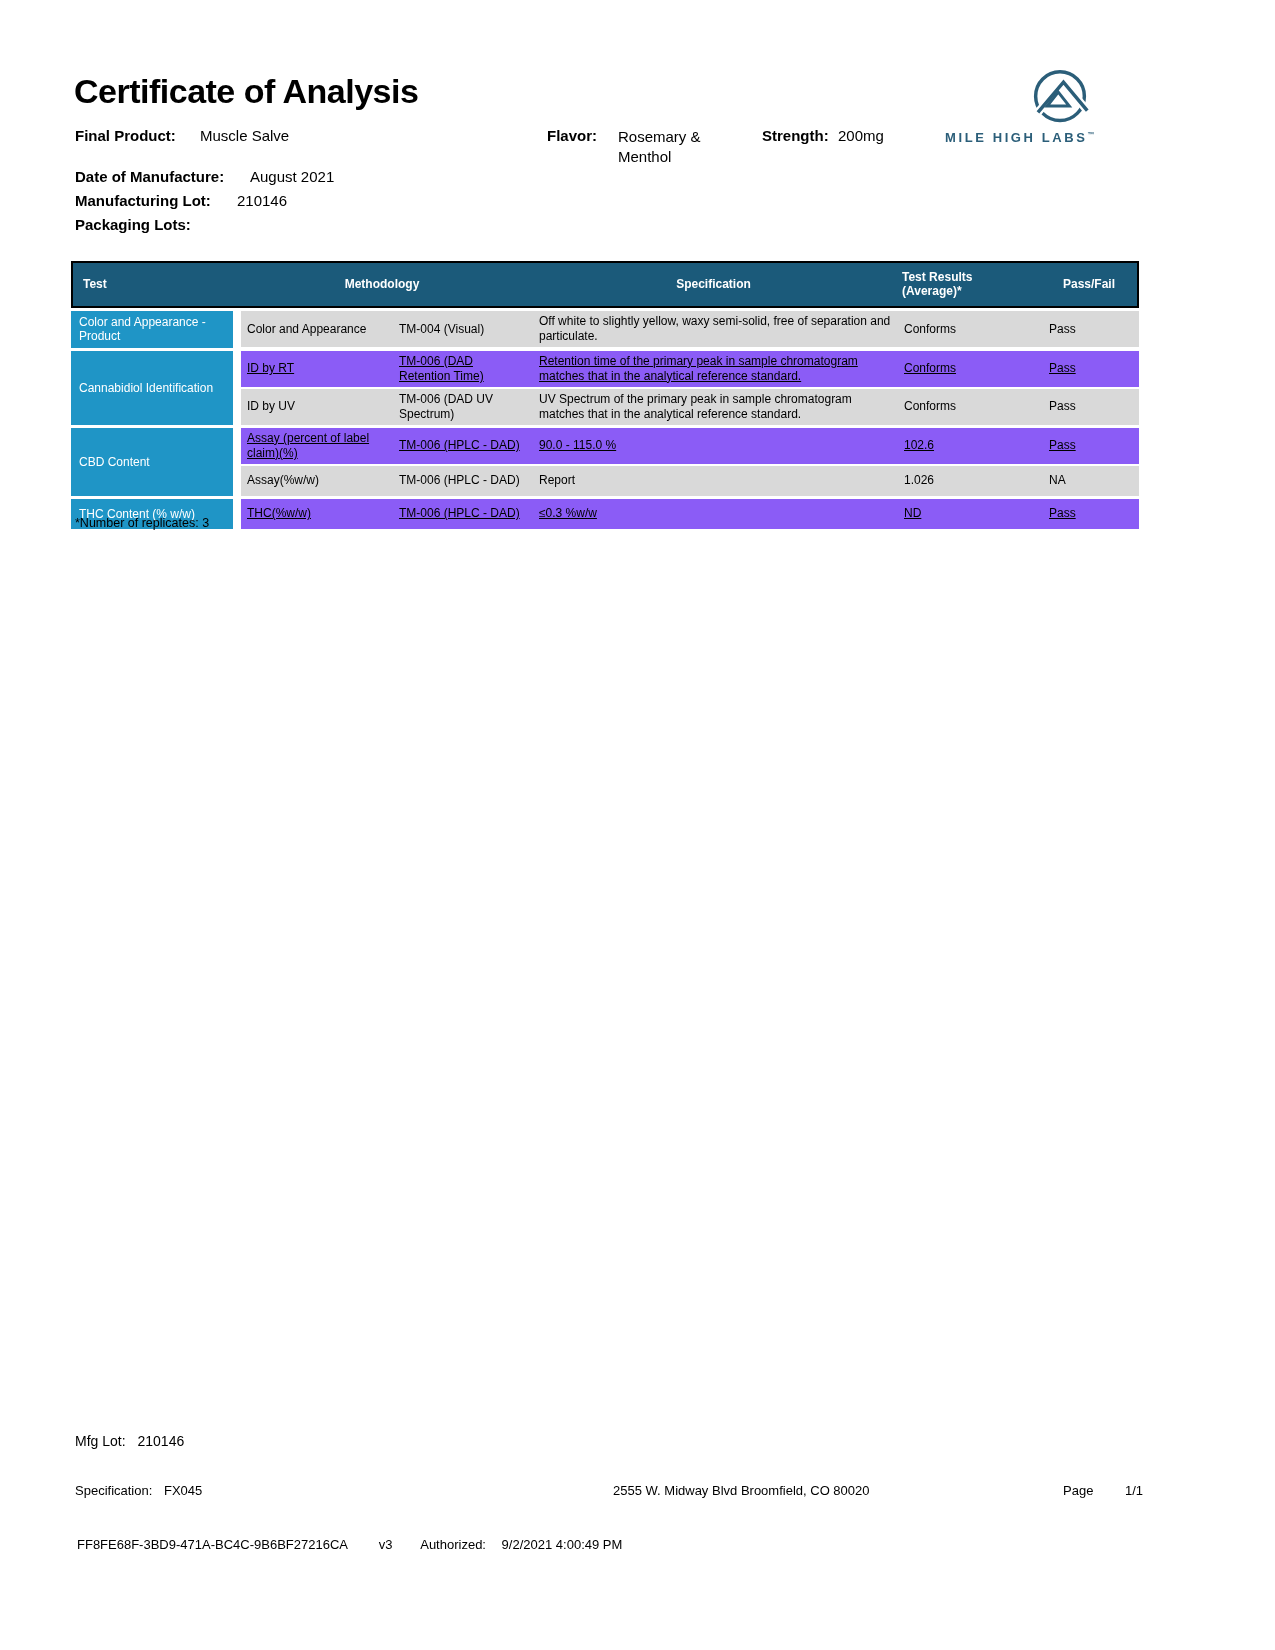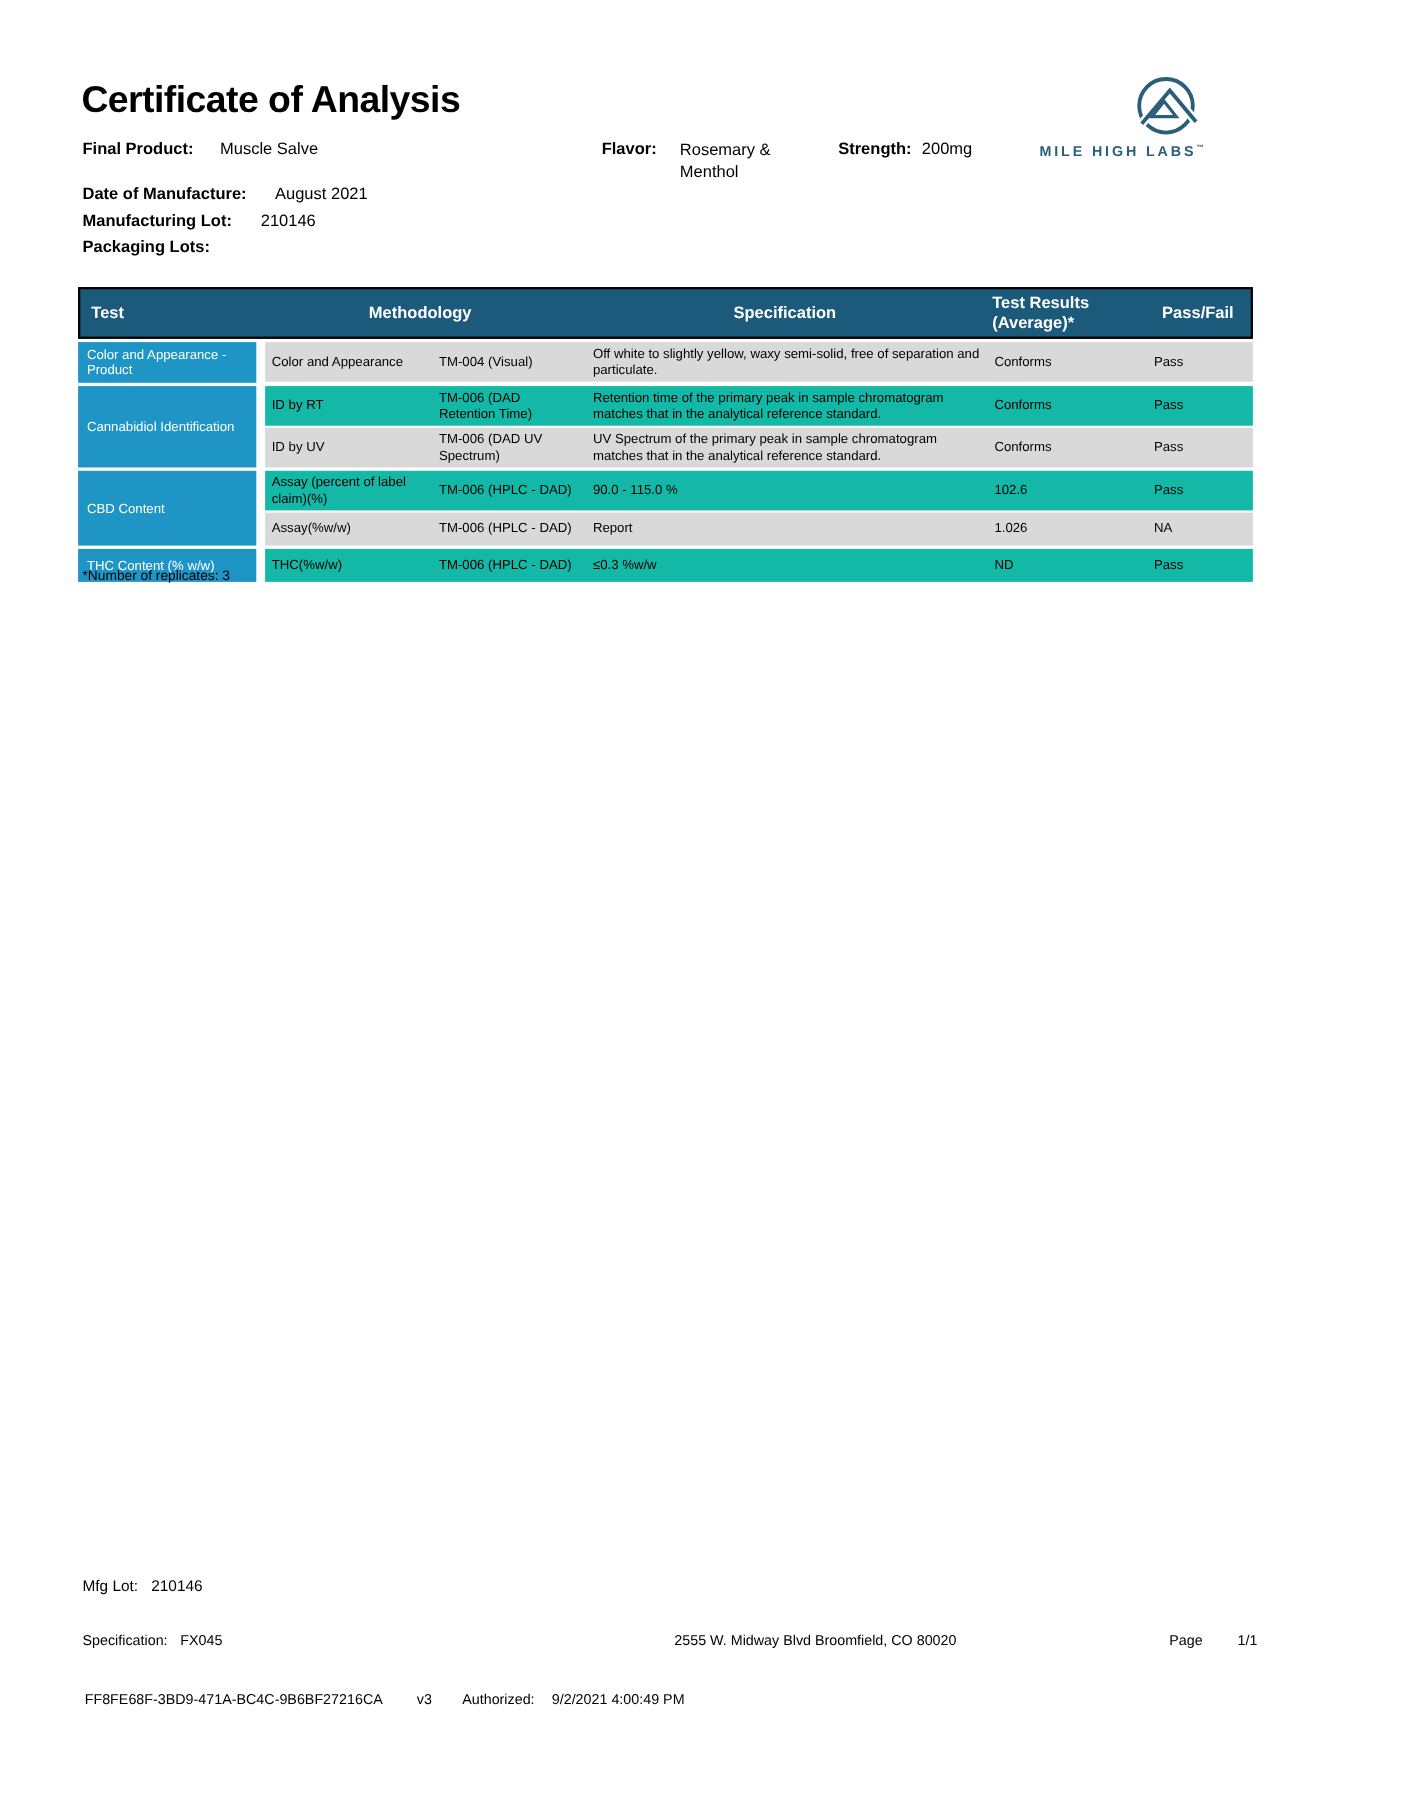--- a/index.html
+++ b/index.html
@@ -42,42 +42,42 @@
   .dom-label    { left:75px;  top:168px; }
   .dom-value    { left:250px; top:168px; }
   .mlot-label   { left:75px;  top:192px; }
   .mlot-value   { left:237px; top:192px; }
   .plots-label  { left:75px;  top:216px; }
 
   
   .coa-table { position:absolute; left:71px; top:261px; width:1068px; font-size:12px; }
   .thead {
     display:flex; align-items:center;
-    background:#1b5a7a; color:#fff; font-weight:bold; font-size:15px;
+    background:#1b5a7a; color:#fff; font-weight:bold; font-size:12px;
     border:2px solid #000; height:47px;
   }
   .th { padding:2px 6px; line-height:1.15; }
   .th-test    { width:160px; padding-left:10px; }
   .th-method  { width:298px; text-align:center; }
   .th-spec    { width:365px; text-align:center; }
   .th-result  { width:145px; }
   .th-pass    { width:96px;  text-align:center; }
 
   .tbody { margin-top:3px; }
   .group { display:flex; margin-bottom:3px; }
   .cat {
     width:162px; margin-right:4px;
     background:#1f95c6; color:#fff;
     display:flex; align-items:center;
     padding:4px 8px; line-height:1.2;
   }
   .grows { flex:1; display:flex; flex-direction:column; gap:2px;align-items:flex-end; }
   .row { display:flex; align-items:center; min-height:30px; }
   .row.gray  { background:#d9d9d9; }
-  .row.white { background:#14b8a6; }
+  .row.white { background:#8b5cf6;text-decoration:underline; }
   .cell { padding:3px 6px; line-height:1.25; }
   .c-method { width:152px; }
   .c-tm     { width:140px; }
   .c-spec   { width:365px; }
   .c-result { width:145px; }
   .c-pass   { width:96px; }
 
   .footnote { position:absolute; left:75px; top:516px; font-size:12.5px; }
 
   

